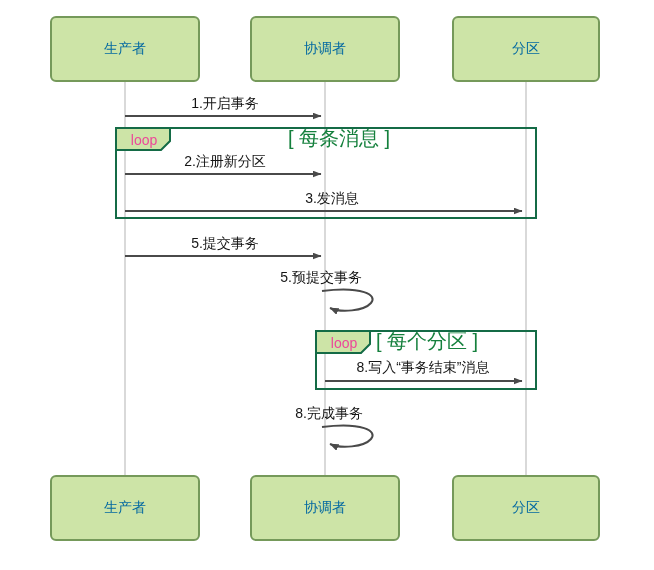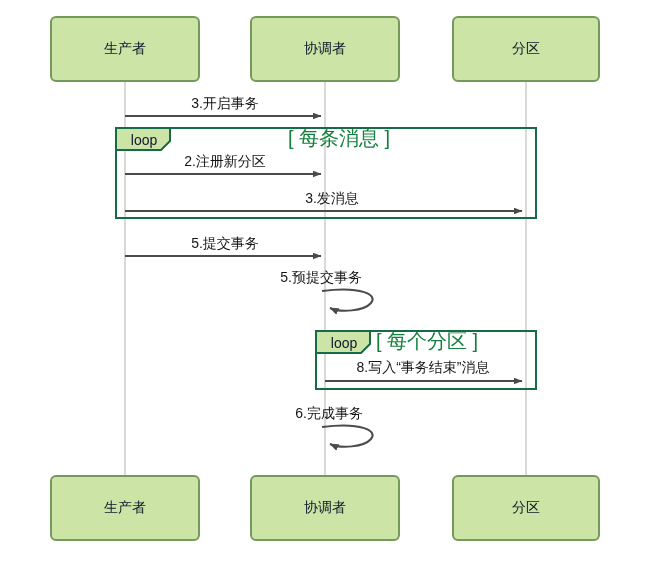--- a/index.html
+++ b/index.html
@@ -11,35 +11,35 @@
   .lifeline{
     position:absolute;width:2px;background:var(--lifeline,#d9d9d9);
     top:82px;height:393px;
   }
   .actor{
     position:absolute;height:66px;box-sizing:border-box;
     background:var(--actor-fill,#cde4a7);
     border:2px solid var(--actor-border,#75995a);
     border-radius:6px;
     display:flex;align-items:center;justify-content:center;
-    font-size:14px;color:#0f172a;
+    font-size:14px;color:#0369a1;
   }
   .arrows{position:absolute;left:0;top:0;}
   .msg-line{stroke:var(--arrow,#4a4a4a);stroke-width:2;fill:none;}
   .arrowhead{fill:var(--arrow,#4a4a4a);}
   .frame{
     position:absolute;box-sizing:border-box;
     border:2px solid var(--frame-border,#146b46);
     background:transparent;
   }
   .pentagon{position:absolute;left:-2px;top:-2px;}
   .pent-shape{fill:var(--actor-fill,#cde4a7);stroke:var(--frame-border,#146b46);stroke-width:2;}
   .op-label{
     position:absolute;left:4px;top:0px;width:46px;height:22px;
-    line-height:22px;text-align:center;font-size:14px;color:#0f172a;
+    line-height:22px;text-align:center;font-size:14px;color:#ec4899;
   }
   .msg-label{
     position:absolute;font-size:14px;line-height:17px;color:#151515;
     white-space:nowrap;
   }
   .center{transform:translateX(-50%);}
   .right-align{transform:translateX(-100%);}
   .guard-label{
     position:absolute;font-size:20px;line-height:17px;color:#15803d;
     white-space:nowrap;transform:translateX(-50%);
@@ -98,21 +98,21 @@
   <div class="guard-label" style="left:339px;top:130px;">[ 每条消息 ]</div>
 
   <div class="frame" style="left:315px;top:330px;width:222px;height:60px;">
     <svg class="pentagon" width="58" height="26">
       <polygon class="pent-shape" points="1,1 55,1 55,14 46,23 1,23"></polygon>
     </svg>
     <span class="op-label">loop</span>
   </div>
   <div class="guard-label" style="left:427px;top:333px;text-align:right;">[ 每个分区 ]</div>
 
-  <div class="msg-label center" style="left:225px;top:95px;">3.开启事务</div>
+  <div class="msg-label center" style="left:225px;top:95px;">1.开启事务</div>
   <div class="msg-label center" style="left:225px;top:153px;">2.注册新分区</div>
   <div class="msg-label center" style="left:332px;top:190px;">3.发消息</div>
   <div class="msg-label center" style="left:225px;top:235px;">5.提交事务</div>
   <div class="msg-label right-align" style="left:362px;top:269px;">5.预提交事务</div>
   <div class="msg-label center" style="left:423px;top:359px;">8.写入“事务结束”消息</div>
-  <div class="msg-label right-align" style="left:363px;top:405px;">6.完成事务</div>
+  <div class="msg-label right-align" style="left:363px;top:405px;">8.完成事务</div>
 
 </div>
 
 </body></html>

